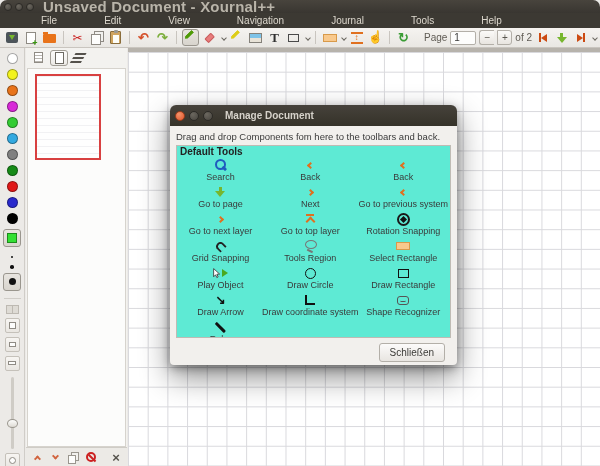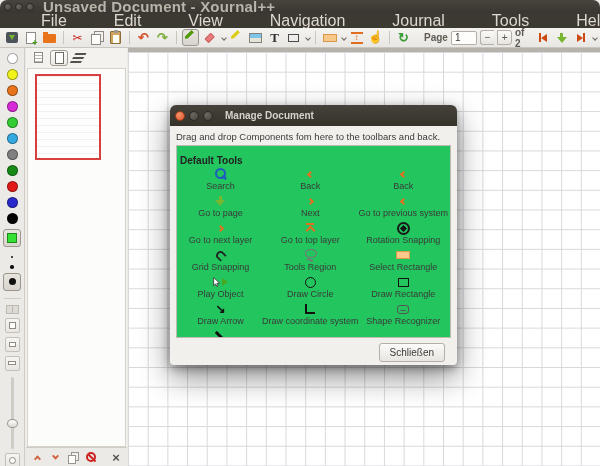--- a/index.html
+++ b/index.html
@@ -10,21 +10,21 @@
   .titlebar{position:absolute;left:0;top:0;width:600px;height:13px;
     background:linear-gradient(#48443d,#393631);border-radius:7px 7px 0 0;
     display:flex;align-items:center;padding:0 4px;}
   .winbtn{width:8px;height:8px;border-radius:50%;margin-right:3px;
     background:radial-gradient(circle at 35% 30%,#6b675f,#47443e);
     border:1px solid #2c2a26;}
   .title-text{color:#b9b4a9;font-weight:bold;font-size:15px;margin-left:6px;letter-spacing:.2px;}
 
   .menubar{position:absolute;left:0;top:13px;width:600px;height:15px;
     background:#3c3933;display:flex;align-items:center;gap:11px;padding:0 5px;}
-  .menu-item{color:#ddd8ce;font-size:16px;padding-left:36px;}
+  .menu-item{color:#ddd8ce;font-size:10px;padding-left:36px;}
 
   .toolbar{position:absolute;left:0;top:28px;width:600px;height:20px;
     background:linear-gradient(#f5f3f0,#e9e7e3);border-bottom:1px solid #c9c5bf;
     display:flex;align-items:center;gap:2px;padding:0 3px;}
   .tb-sep{width:1px;height:13px;background:#c9c5bf;margin:0 3px;flex:none;}
   .tb-btn{height:17px;min-width:17px;display:flex;align-items:center;justify-content:center;
     border-radius:3px;flex:none;position:relative;}
   .tb-btn.active{border:1px solid #9a968e;background:linear-gradient(#e8e5e0,#d8d4cd);}
   .chev{display:inline-block;width:4px;height:4px;border:solid #6a675f;border-width:1.5px 1.5px 0 0;
     transform:rotate(135deg);margin-left:2px;flex:none;}
@@ -61,21 +61,21 @@
   .ic-image{width:13px;height:10px;border:1px solid #84817a;
     background:linear-gradient(#7ec3e8 55%,#e8e3d8 55%);}
   .ic-text{font-family:"Liberation Serif",serif;font-weight:bold;font-size:13px;color:#2f2f2f;line-height:13px;}
   .ic-shape{width:11px;height:8px;border:1.5px solid #4a4a4a;}
   .ic-selrect{width:14px;height:8px;background:#f9c98c;border:1px solid #d89a4a;}
   .ic-vspace{width:12px;height:12px;border-top:2px solid #e0701f;border-bottom:2px solid #e0701f;
     color:#e0701f;font-size:8px;line-height:8px;text-align:center;}
   .ic-hand{font-size:12px;color:#3a3a3a;line-height:13px;}
   .ic-refresh{color:#3a9c35;font-weight:bold;font-size:13px;line-height:13px;}
   .page-group{display:flex;align-items:center;gap:3px;margin-left:10px;}
-  .page-label{font-size:10px;color:#5f5b54;font-weight:bold;}
+  .page-label{font-size:10px;color:#5f5b54;}
   .page-input{width:26px;height:14px;font-size:10px;border:1px solid #b3afa8;border-radius:2px;
     padding:0 3px;background:#fdfdfc;color:#3a3a3a;font-family:"Liberation Sans",sans-serif;}
   .spin-btn{width:15px;height:15px;border:1px solid #b3afa8;background:linear-gradient(#fbfaf8,#e8e5e0);
     display:flex;align-items:center;justify-content:center;font-size:10px;color:#5a574f;}
   .spin-minus{border-radius:3px 0 0 3px;border-right:none;}
   .spin-plus{border-radius:0 3px 3px 0;}
   .ic-skip{display:flex;align-items:center;}
   .skip-bar{width:2px;height:9px;background:#cc4a12;}
   .skip-tri-l{border-top:4.5px solid transparent;border-bottom:4.5px solid transparent;
     border-right:6px solid #cc4a12;}
@@ -151,21 +151,21 @@
     background:#f2f0ed;border-radius:6px 6px 4px 4px;
     box-shadow:0 12px 30px rgba(0,0,0,.45),0 3px 10px rgba(0,0,0,.35);}
   .dlg-titlebar{height:21px;background:linear-gradient(#46423b,#353229);border-radius:6px 6px 0 0;
     display:flex;align-items:center;padding:0 5px;}
   .dlg-btn{width:10px;height:10px;border-radius:50%;margin-right:4px;flex:none;}
   .dlg-close{background:radial-gradient(circle at 35% 30%,#f4926a,#e0572c);border:1px solid #9c3c1c;}
   .dlg-gray{background:radial-gradient(circle at 35% 30%,#6b675f,#47443e);border:1px solid #2c2a26;}
   .dlg-title{color:#d6d2ca;font-weight:bold;font-size:10px;margin-left:8px;}
   .dlg-body{padding:4px 6px 0 6px;}
   .dlg-desc{font-size:9.5px;color:#3b3b3b;margin:1px 0 3px 0;}
-  .dlg-panel{height:193px;border:1px solid #bfbbb4;background:#22c55e;overflow:hidden;padding:9px 2px;}
+  .dlg-panel{height:193px;border:1px solid #bfbbb4;background:#5eead4;overflow:hidden;padding:0 2px;}
   .dlg-section{font-size:10px;font-weight:bold;color:#222;margin:0 0 1px 1px;}
   .tool-grid{display:grid;grid-template-columns:1fr 1fr 1.05fr;}
   .tool-cell{height:27px;display:flex;flex-direction:column;align-items:center;justify-content:flex-start;}
   .tool-ico{height:14px;display:flex;align-items:center;justify-content:center;}
   .tool-label{font-size:9px;color:#3a3a3a;white-space:nowrap;line-height:11px;}
   .dlg-footer{display:flex;justify-content:flex-end;padding:5px 6px;text-align:right;}
   .btn-close{font-size:10px;color:#3c3b37;padding:3px 10px;border:1px solid #b3afa8;border-radius:3px;
     background:linear-gradient(#fcfbfa,#e8e5e1);}
 
   

